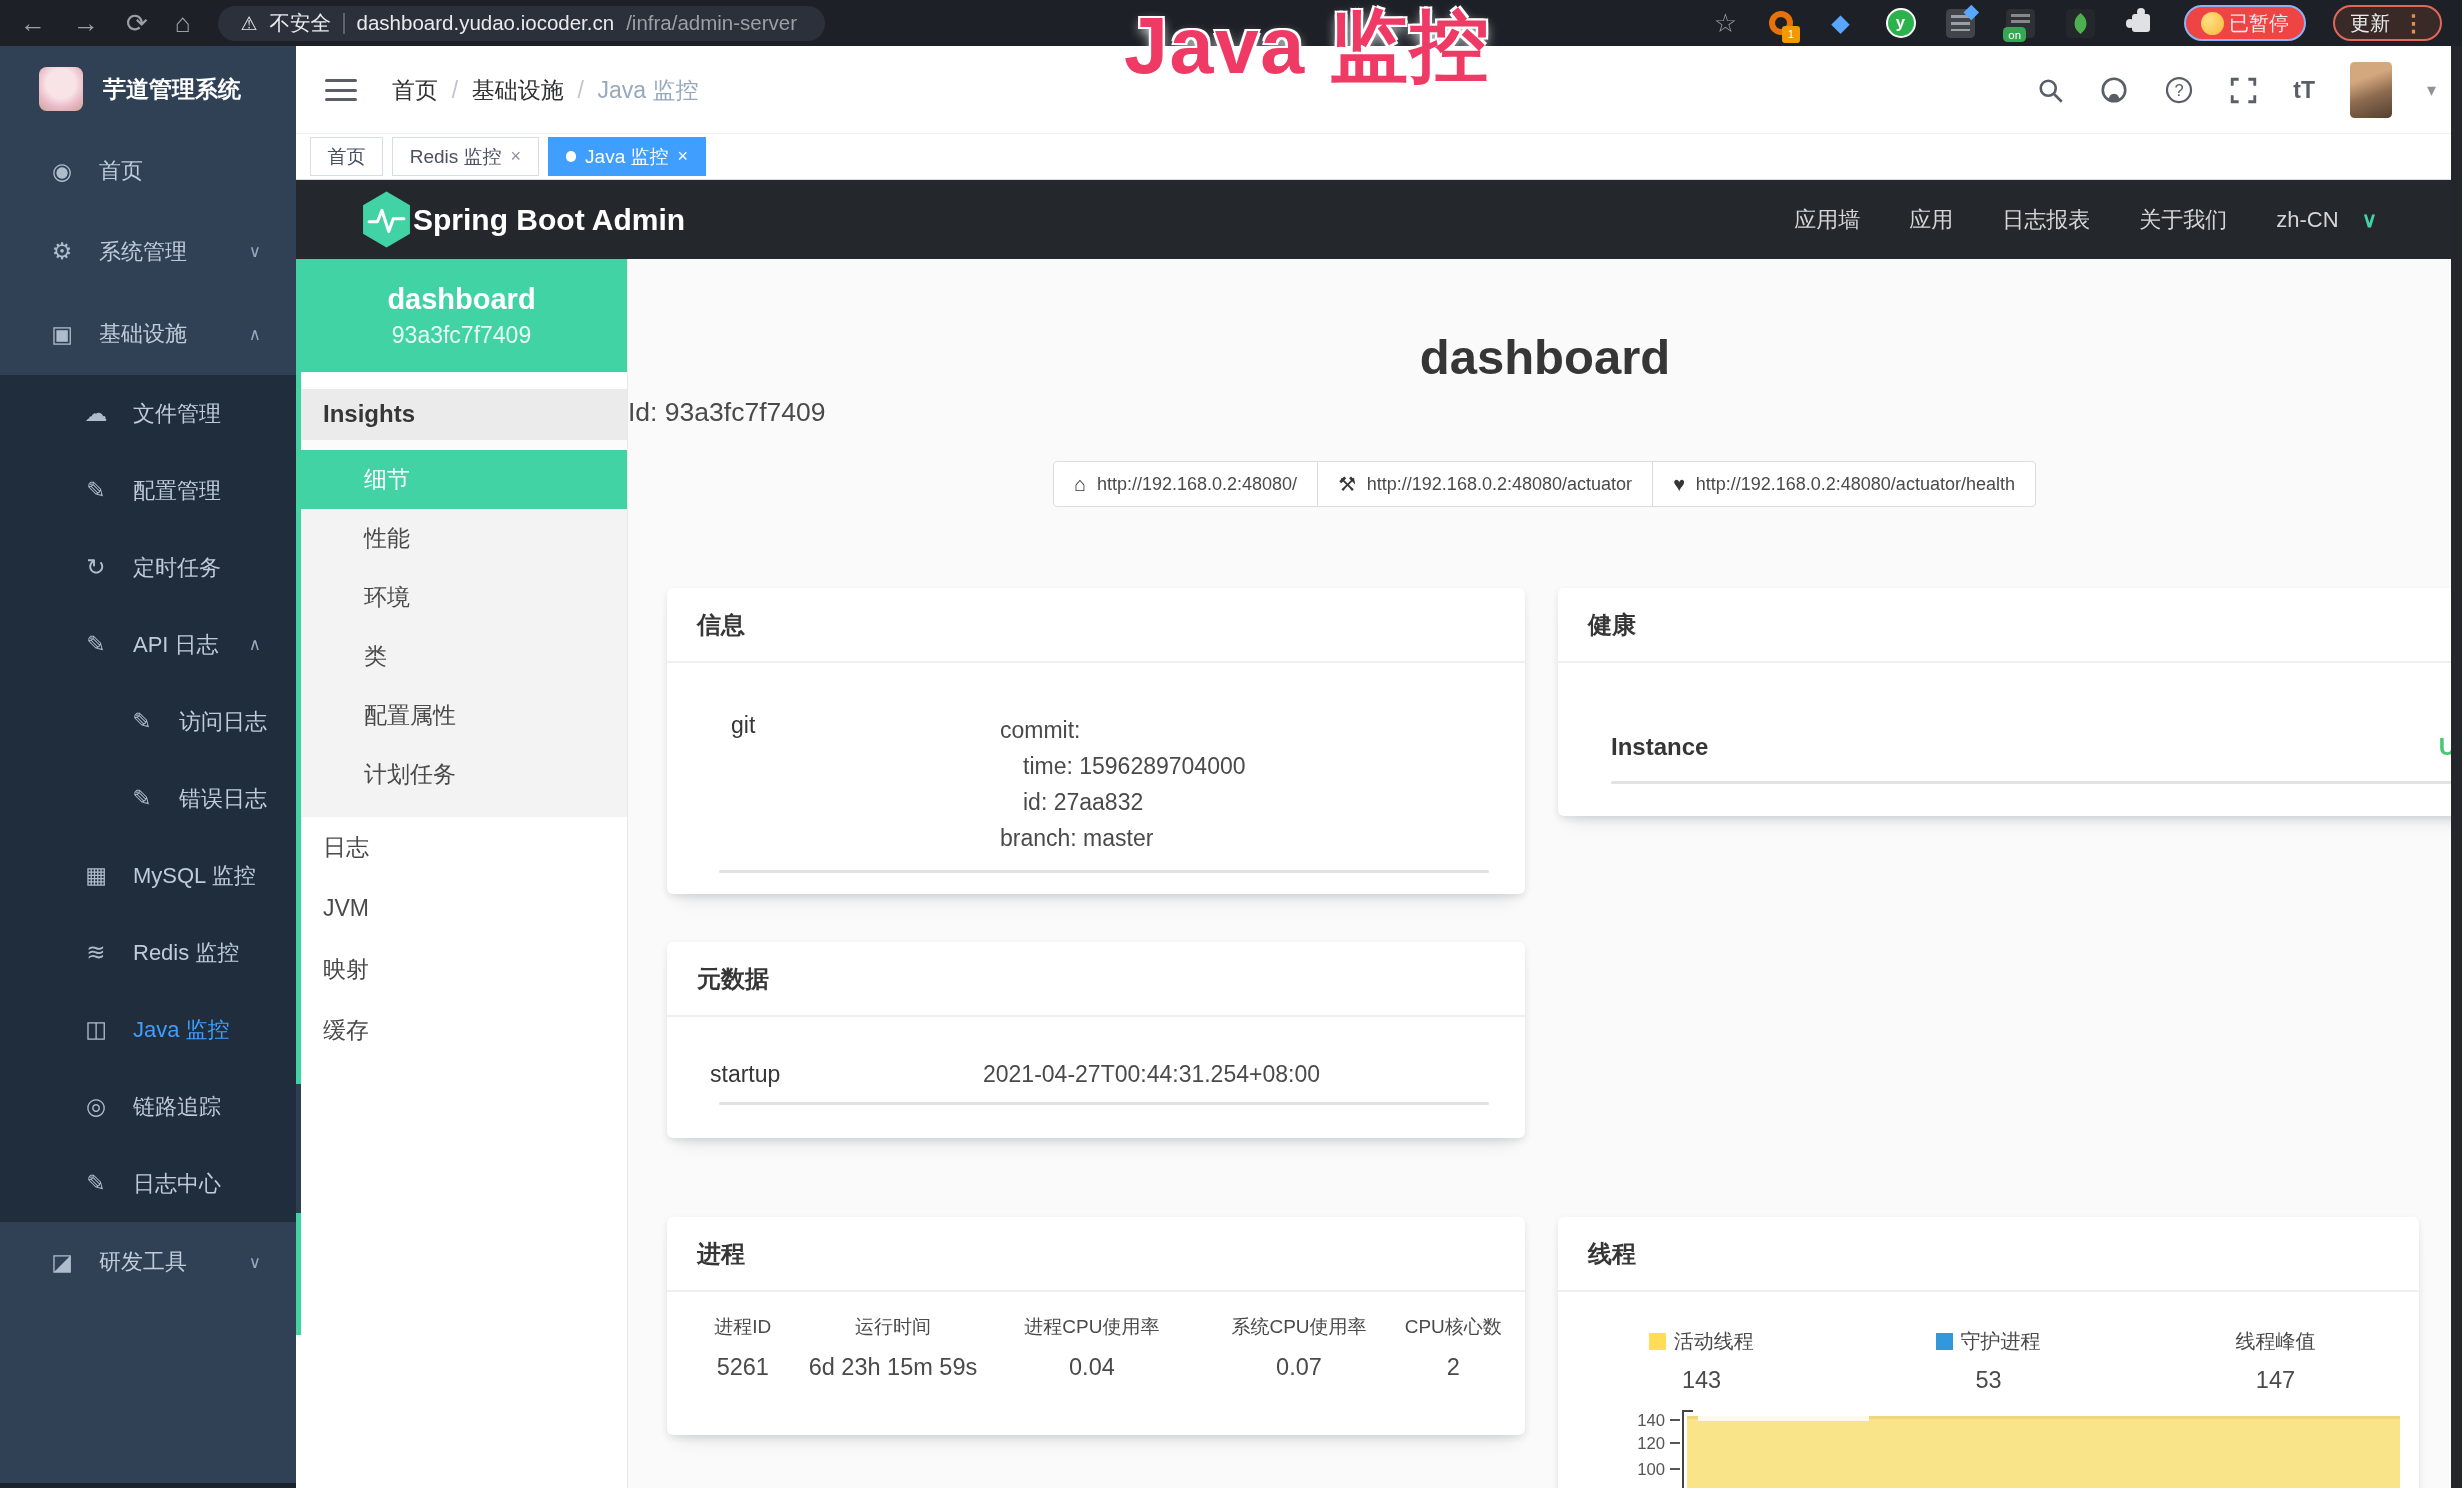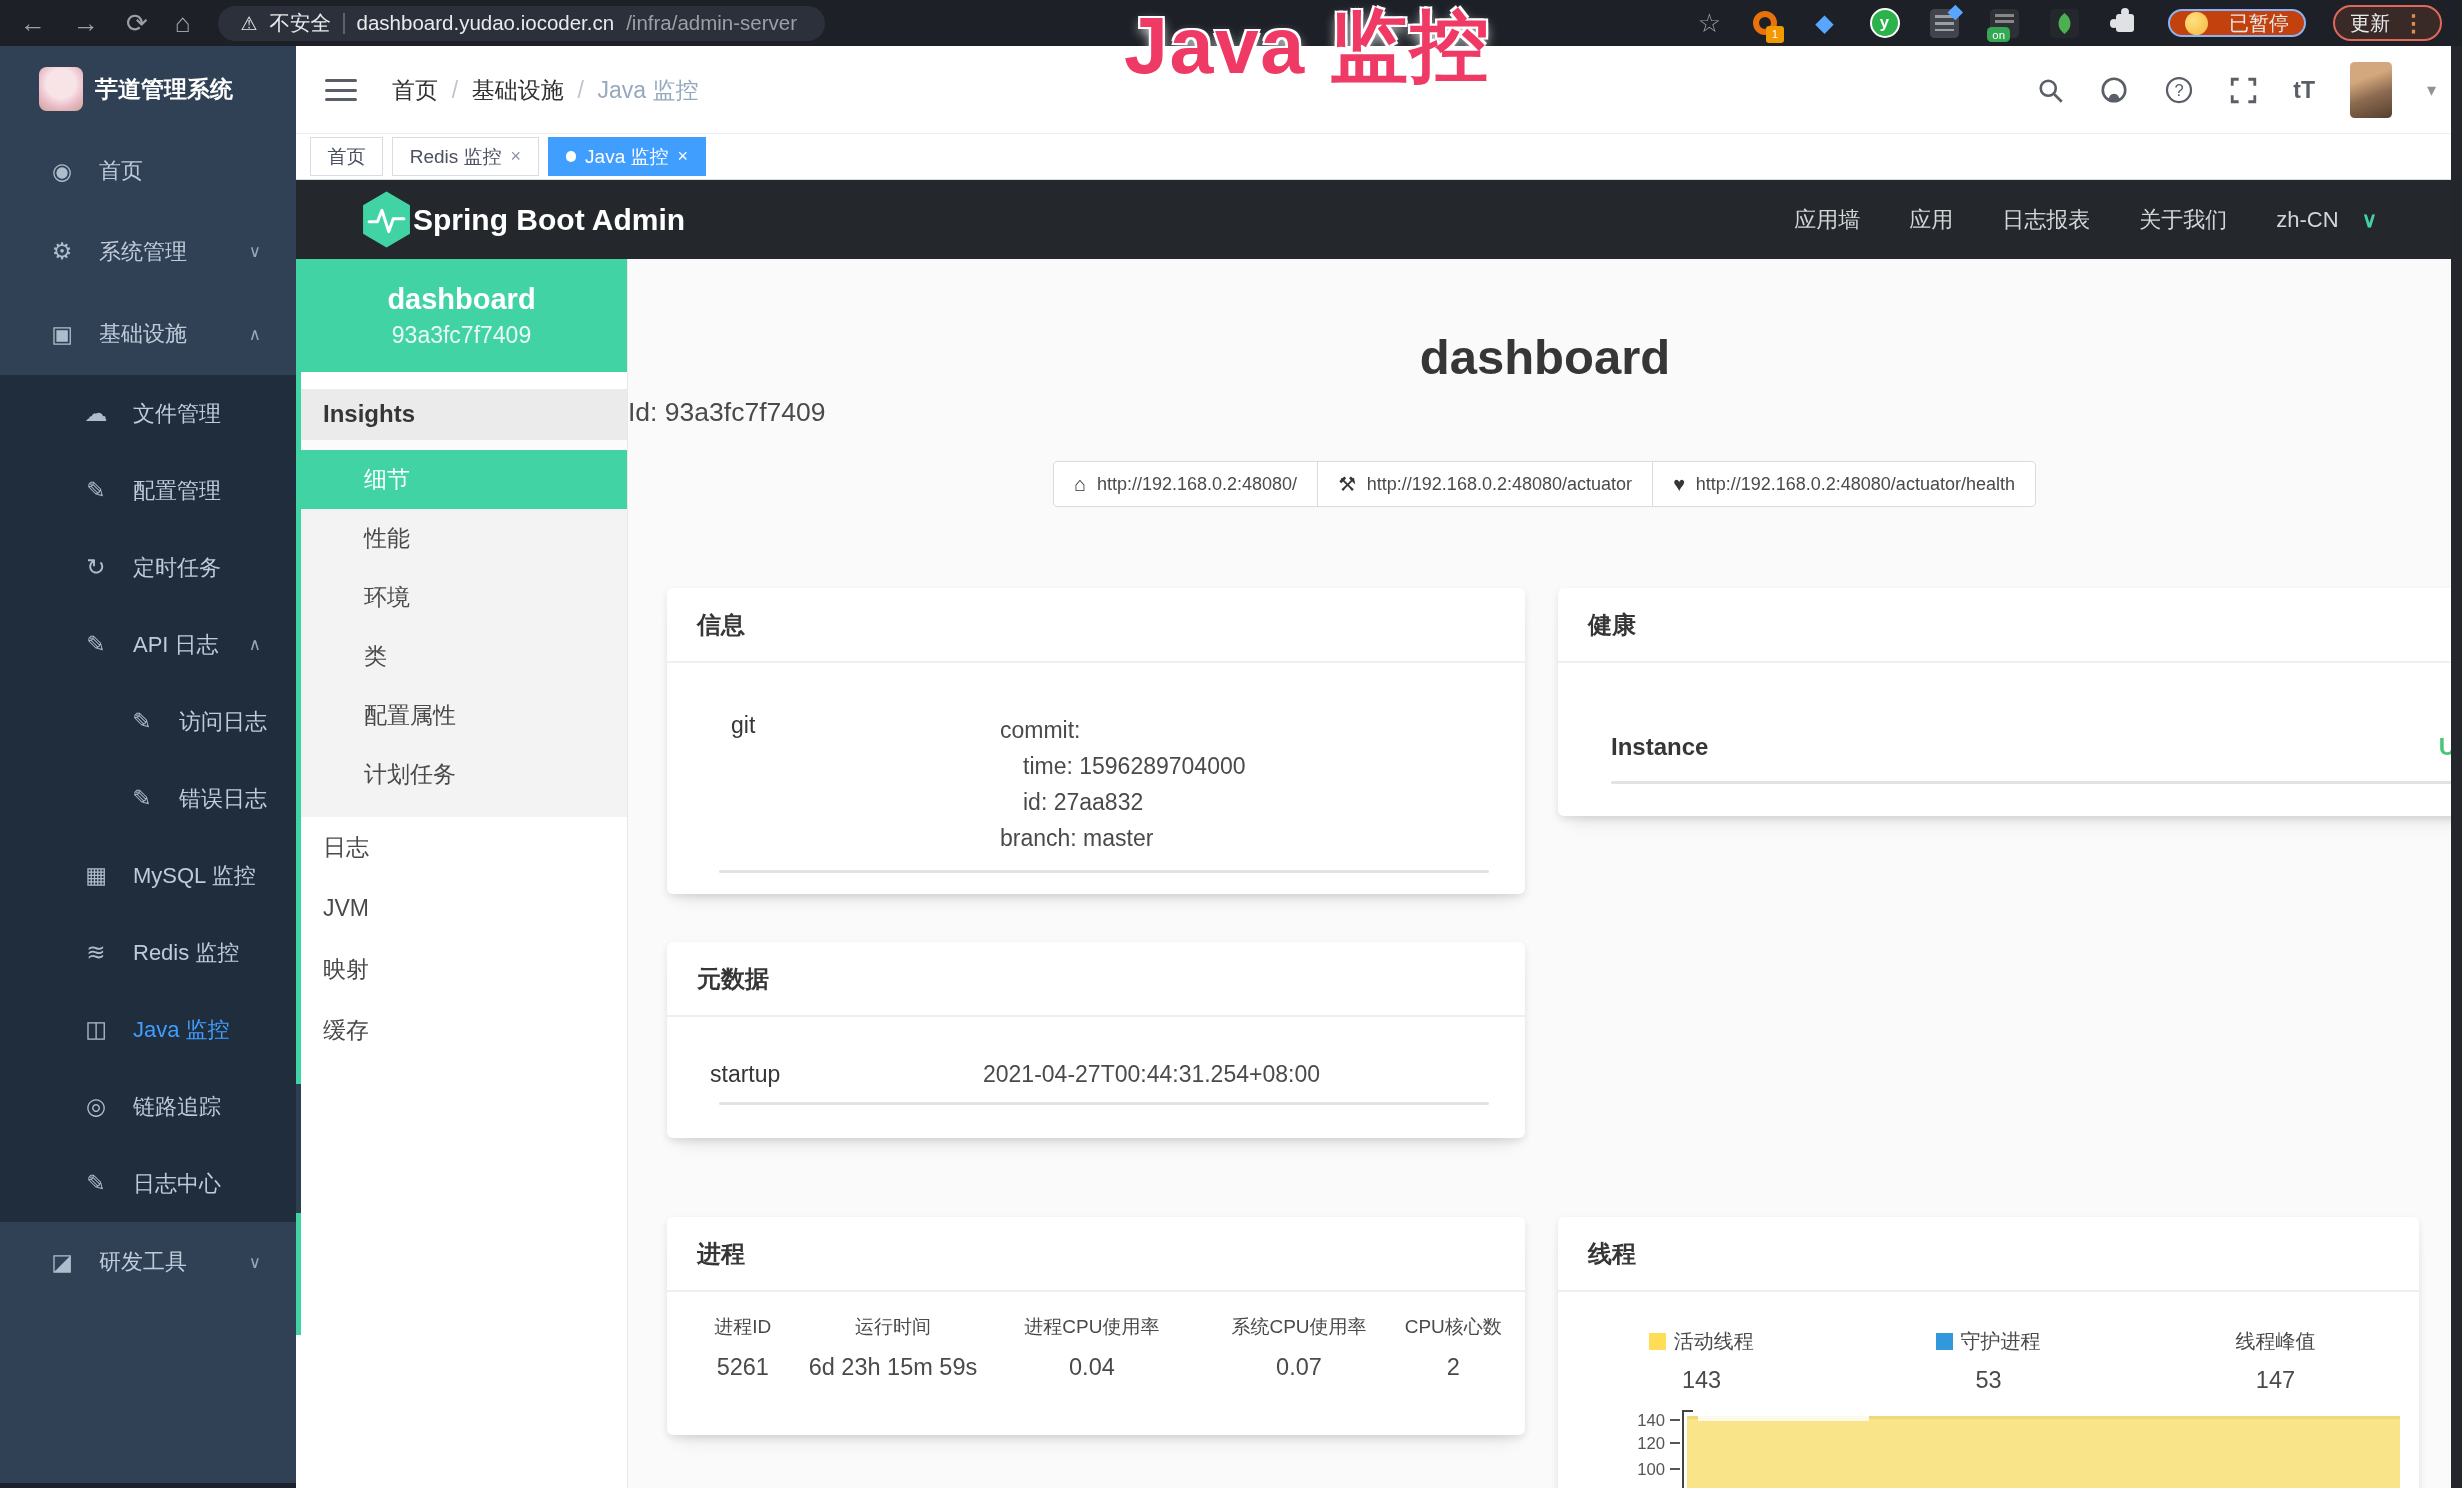--- a/index.html
+++ b/index.html
@@ -32,37 +32,37 @@
   .onbox{width:29px;height:29px;border-radius:4.6px;background:#2d3135;position:relative}
   .onbox::before{content:"";position:absolute;left:4.6px;top:5.3px;right:4.6px;height:12px;
     background:repeating-linear-gradient(#888 0 3px,transparent 3px 6px)}
   .onbadge{position:absolute;left:-3px;bottom:-4.6px;background:#34a853;border-radius:4.6px;
     color:#fff;font-size:11.4px;padding:1.5px 5.3px}
   .leafbox{width:29px;height:29px;border-radius:4.6px;background:#24282c;display:flex;align-items:center;justify-content:center}
   .leaf{width:15px;height:15px;background:#4caf50;border-radius:0 75% 0 75%;transform:rotate(45deg)}
   .puz{width:18px;height:18px;background:#dfe1e5;border-radius:3px;position:relative}
   .puz::before{content:"";position:absolute;top:-6px;left:5.3px;width:8.3px;height:8.3px;border-radius:50%;background:#dfe1e5}
   .puz::after{content:"";position:absolute;left:-6px;top:5.3px;width:8.3px;height:8.3px;border-radius:50%;background:#dfe1e5}
-  #ppill{height:28px;border:2.3px solid #8ab4f8;border-radius:20px;background:#c2410c;
-    display:flex;align-items:center;gap:21px;padding:0 15px;box-sizing:border-box}
+  #ppill{height:36px;border:2.3px solid #8ab4f8;border-radius:20px;background:#ef4444;
+    display:flex;align-items:center;gap:5px;padding:0 15px;box-sizing:border-box}
   .emoji{width:23px;height:23px;border-radius:50%;background:radial-gradient(circle at 35% 35%,#ffe082,#f6b73c)}
   .ptext{color:#e8eaed;font-size:20px}
   #upill{height:36px;border:2.3px solid #e0685a;border-radius:20px;background:#392a27;
     display:flex;align-items:center;gap:12px;padding:0 15px;box-sizing:border-box}
   .utext{color:#e8eaed;font-size:20px}
   .udots{color:#e08f4f;font-size:23px;font-weight:bold}
 
   
   #annotation{position:absolute;left:1124px;top:-6px;font-size:79px;font-weight:600;color:#ee3a64;
     letter-spacing:1.5px;z-index:60;white-space:nowrap;
     text-shadow:2.3px 2.3px 0 #fff,-2.3px 2.3px 0 #fff,2.3px -2.3px 0 #fff,-2.3px -2.3px 0 #fff,0 4.6px 12px rgba(255,255,255,.95)}
 
   
   #sidebar{position:absolute;left:0;top:46px;width:296px;bottom:0;background:#304156;z-index:20}
-  #logo-row{height:86px;display:flex;align-items:center;padding-left:39px;gap:12px}
+  #logo-row{height:86px;display:flex;align-items:center;padding-left:39px;gap:20px}
   #logo-img{width:44px;height:44px;border-radius:7.6px;
     background:radial-gradient(circle at 50% 38%,#f8e3e6 0 42%,#e9bac7 68%,#c9a48e)}
   #logo-title{color:#fff;font-size:23px;font-weight:bold}
   .s-item{display:flex;align-items:center;gap:21px;color:#bfcbd9;font-size:22px;cursor:pointer}
   .h1{height:78px}.h2{height:83px}.h3{height:82px}.h4{height:80px}
   .lvl1{padding-left:46px}.lvl2{padding-left:80px}.lvl3{padding-left:126px}
   .s-icon{font-size:23px;color:#aebccb;width:32px;text-align:center;flex:none}
   .submenu{background:#1f2d3d}
   .sub-item{height:77px}
   .active-blue{color:#409eff}

